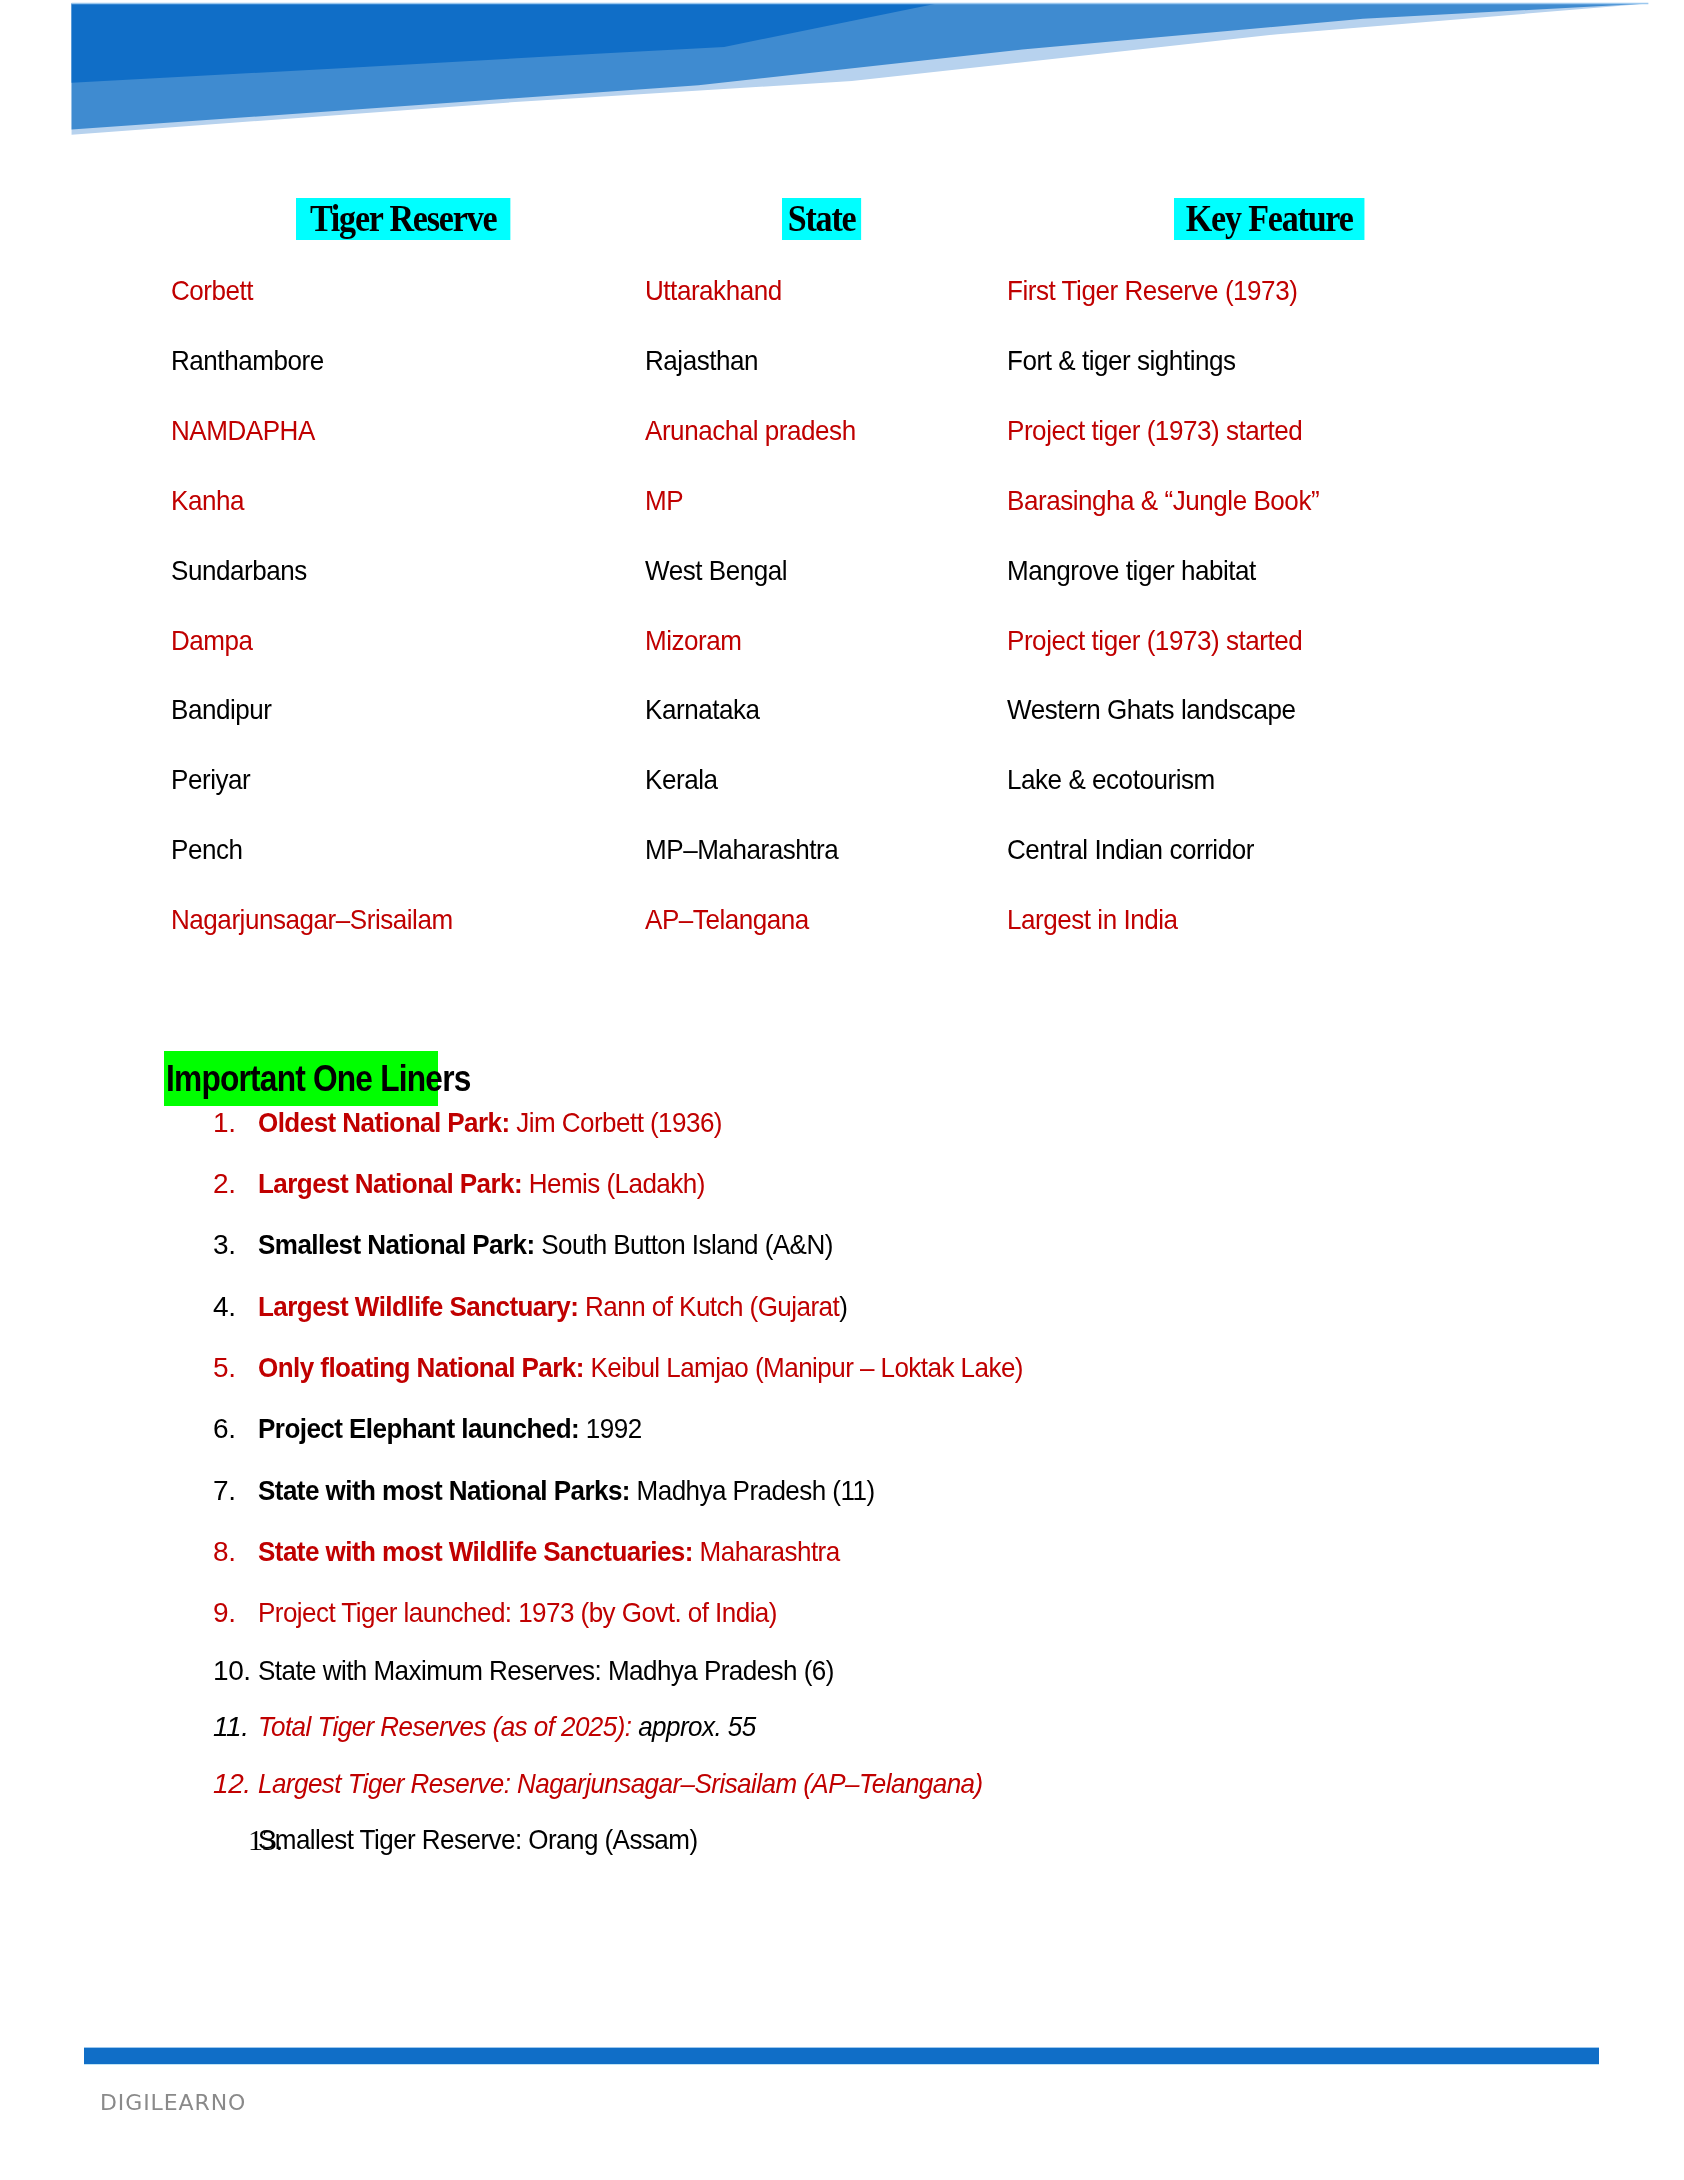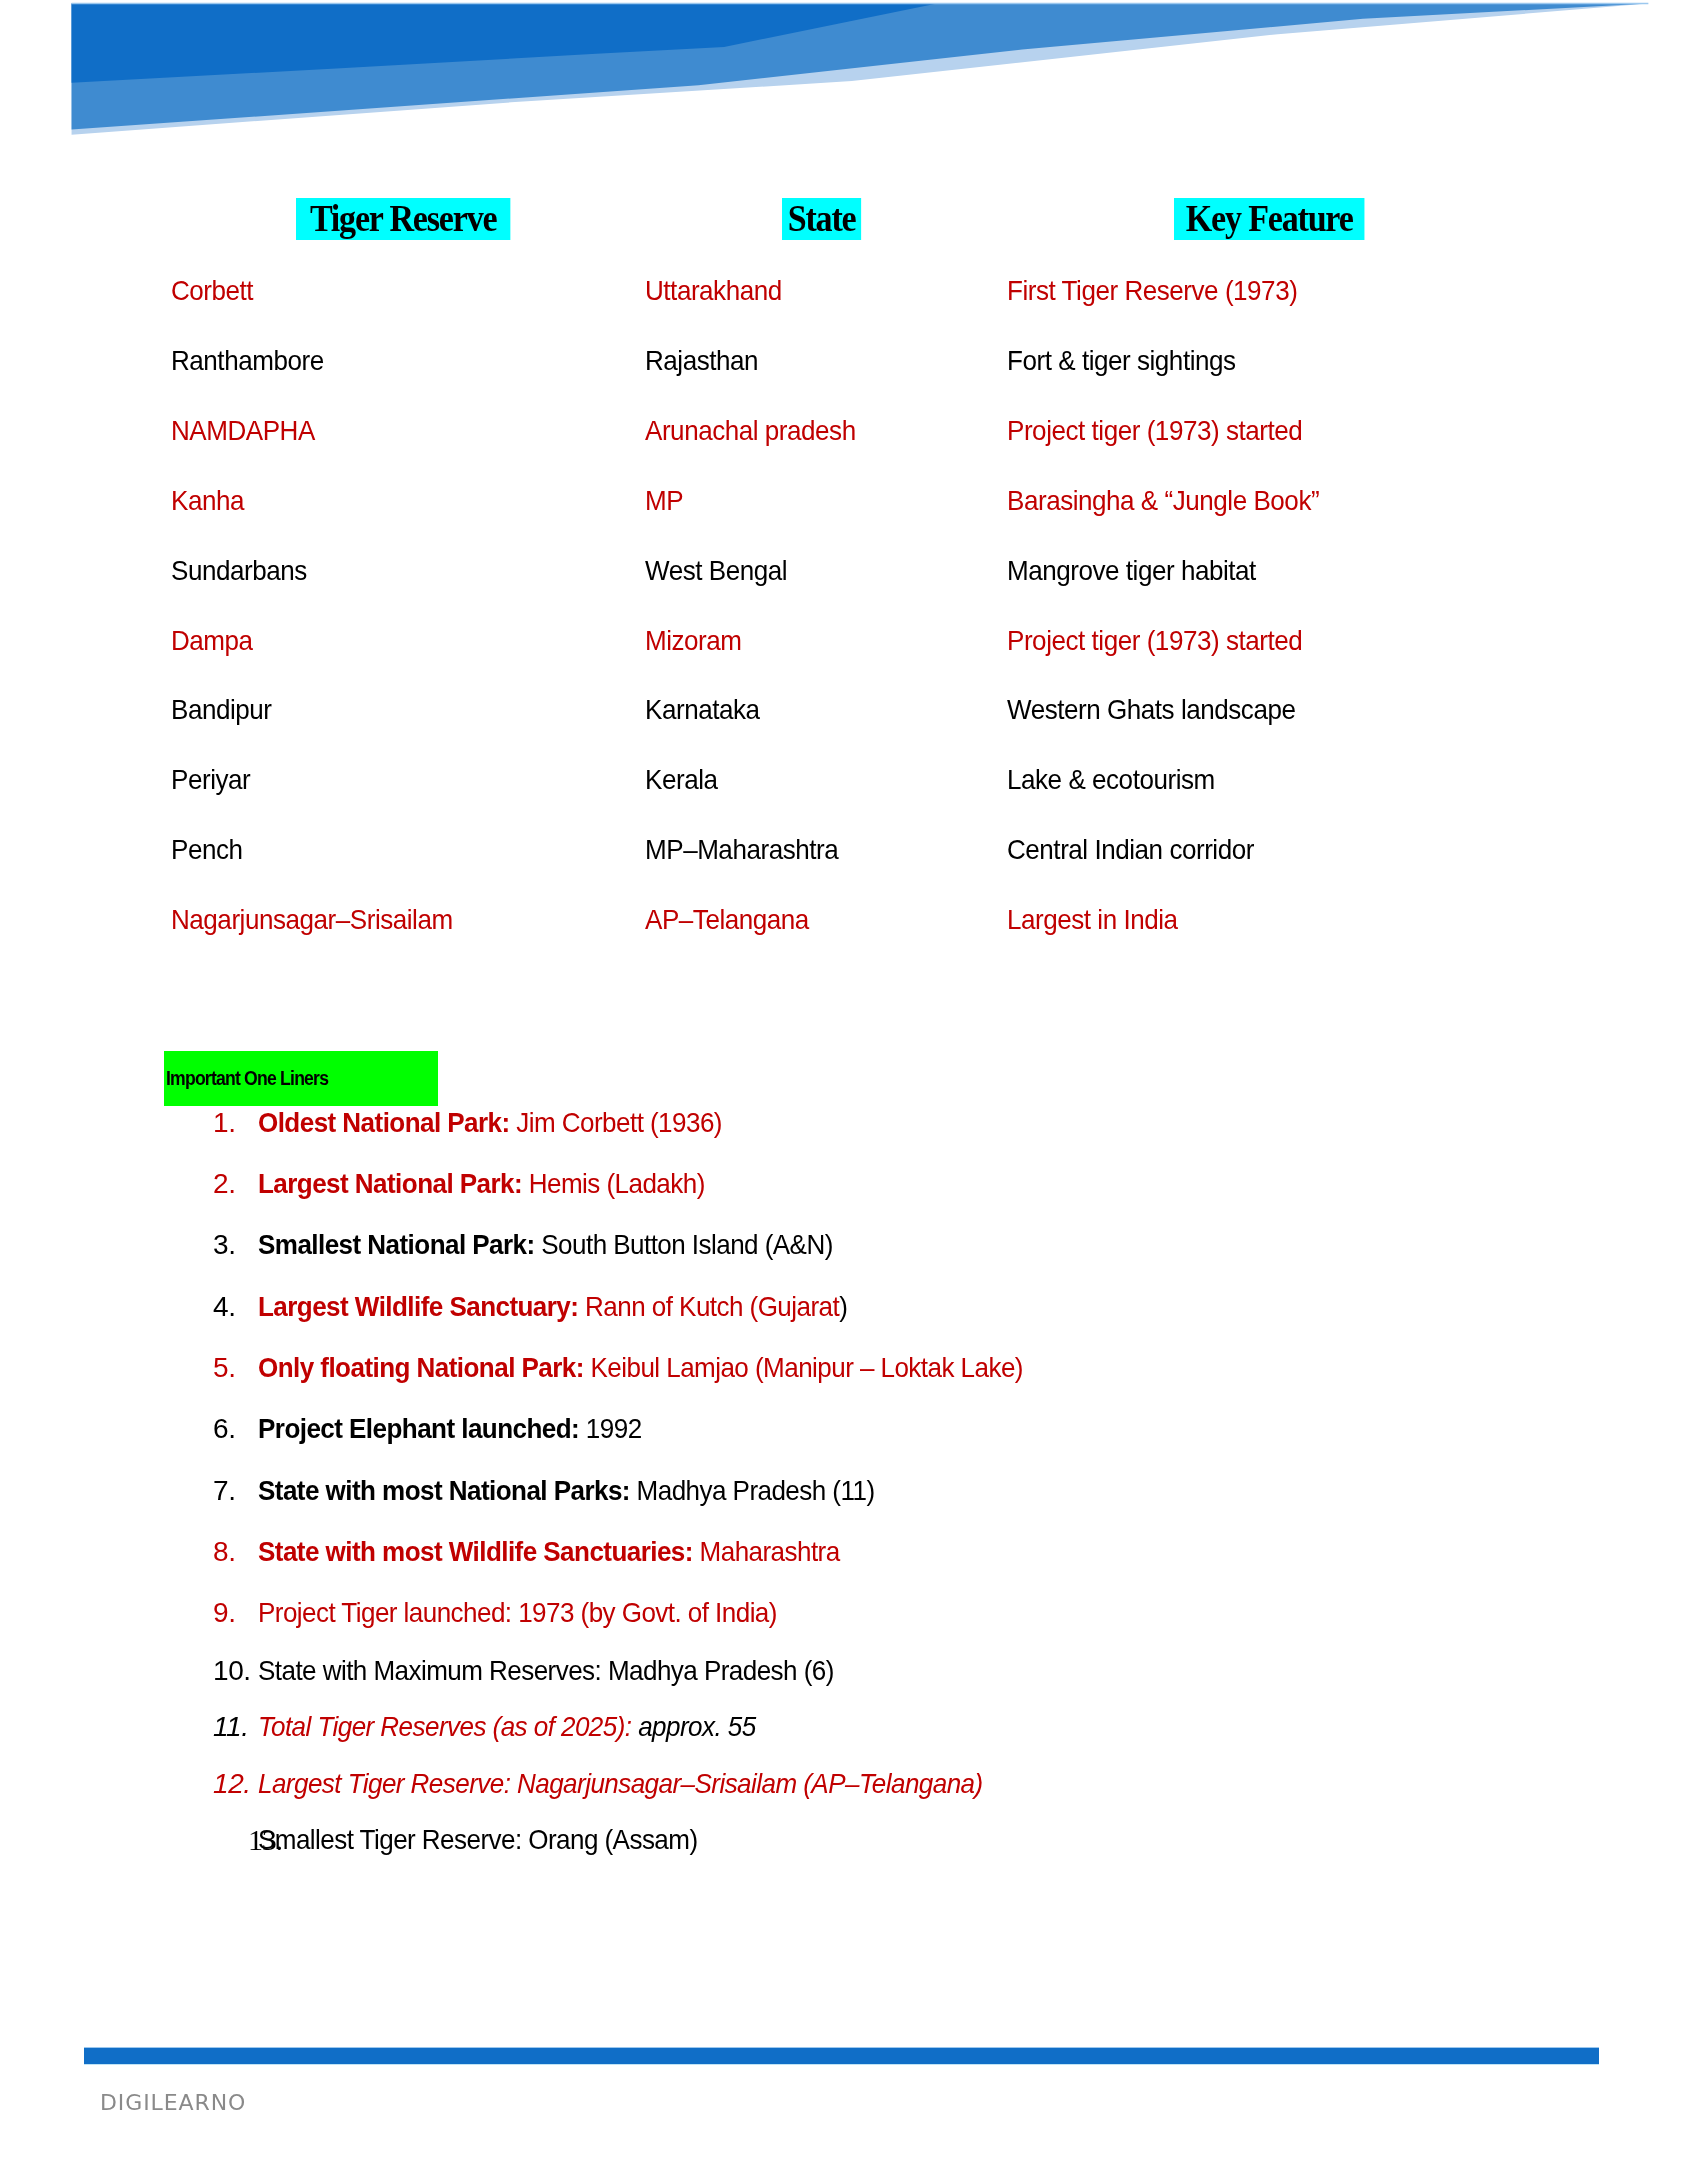--- a/index.html
+++ b/index.html
@@ -8,21 +8,21 @@
   .banner { position: absolute; left: 0; top: 0; width: 1685px; height: 145px; }
   .hdr { position: absolute; top: 198px; height: 42px; background: #00FFFF;
          font-family: "Liberation Serif", "DejaVu Serif", serif; font-weight: bold;
          font-size: 37px; line-height: 42px; letter-spacing: -1.3px; text-align: center;
          transform: scaleX(0.92); transform-origin: left center; }
   .cell { position: absolute; font-size: 28px; line-height: 34px; white-space: nowrap;
           letter-spacing: -0.5px; transform: scaleX(0.93); transform-origin: left center; }
   .red { color: #C00000; }
   .blk { color: #000000; }
   .section-title { position: absolute; left: 164px; top: 1051px; height: 55px; width: 274px;
-          background: #00FF00; font-weight: bold; font-size: 20px; line-height: 55px;
+          background: #00FF00; font-weight: bold; font-size: 36px; line-height: 55px;
           padding-left: 1.7px; box-sizing: border-box; letter-spacing: -0.9px; white-space: nowrap; }
   .section-title span { display: inline-block; transform: scaleX(0.88); transform-origin: left center; }
   .li { position: absolute; left: 0; width: 1533px; height: 34px; font-size: 28px; line-height: 34px; }
   .li .num { position: absolute; left: 213px; top: 0; white-space: nowrap; letter-spacing: -0.4px; }
   .li .txt { position: absolute; left: 258px; top: 0; white-space: nowrap; letter-spacing: -0.6px;
              transform: scaleX(0.93); transform-origin: left center; }
   .li .num.serif { font-family: "Liberation Serif", "DejaVu Serif", serif; font-weight: normal; font-size: 30px; letter-spacing: -1.3px; margin-left: 35px; }
   .b { font-weight: bold; }
   .footer-bar { position: absolute; left: 84px; top: 2047px; width: 1515px; height: 18px;
                 background: #106EC7; border-top: 0.9px solid #9CC8EE; border-bottom: 0.9px solid #BFE3F5; box-sizing: border-box; }

